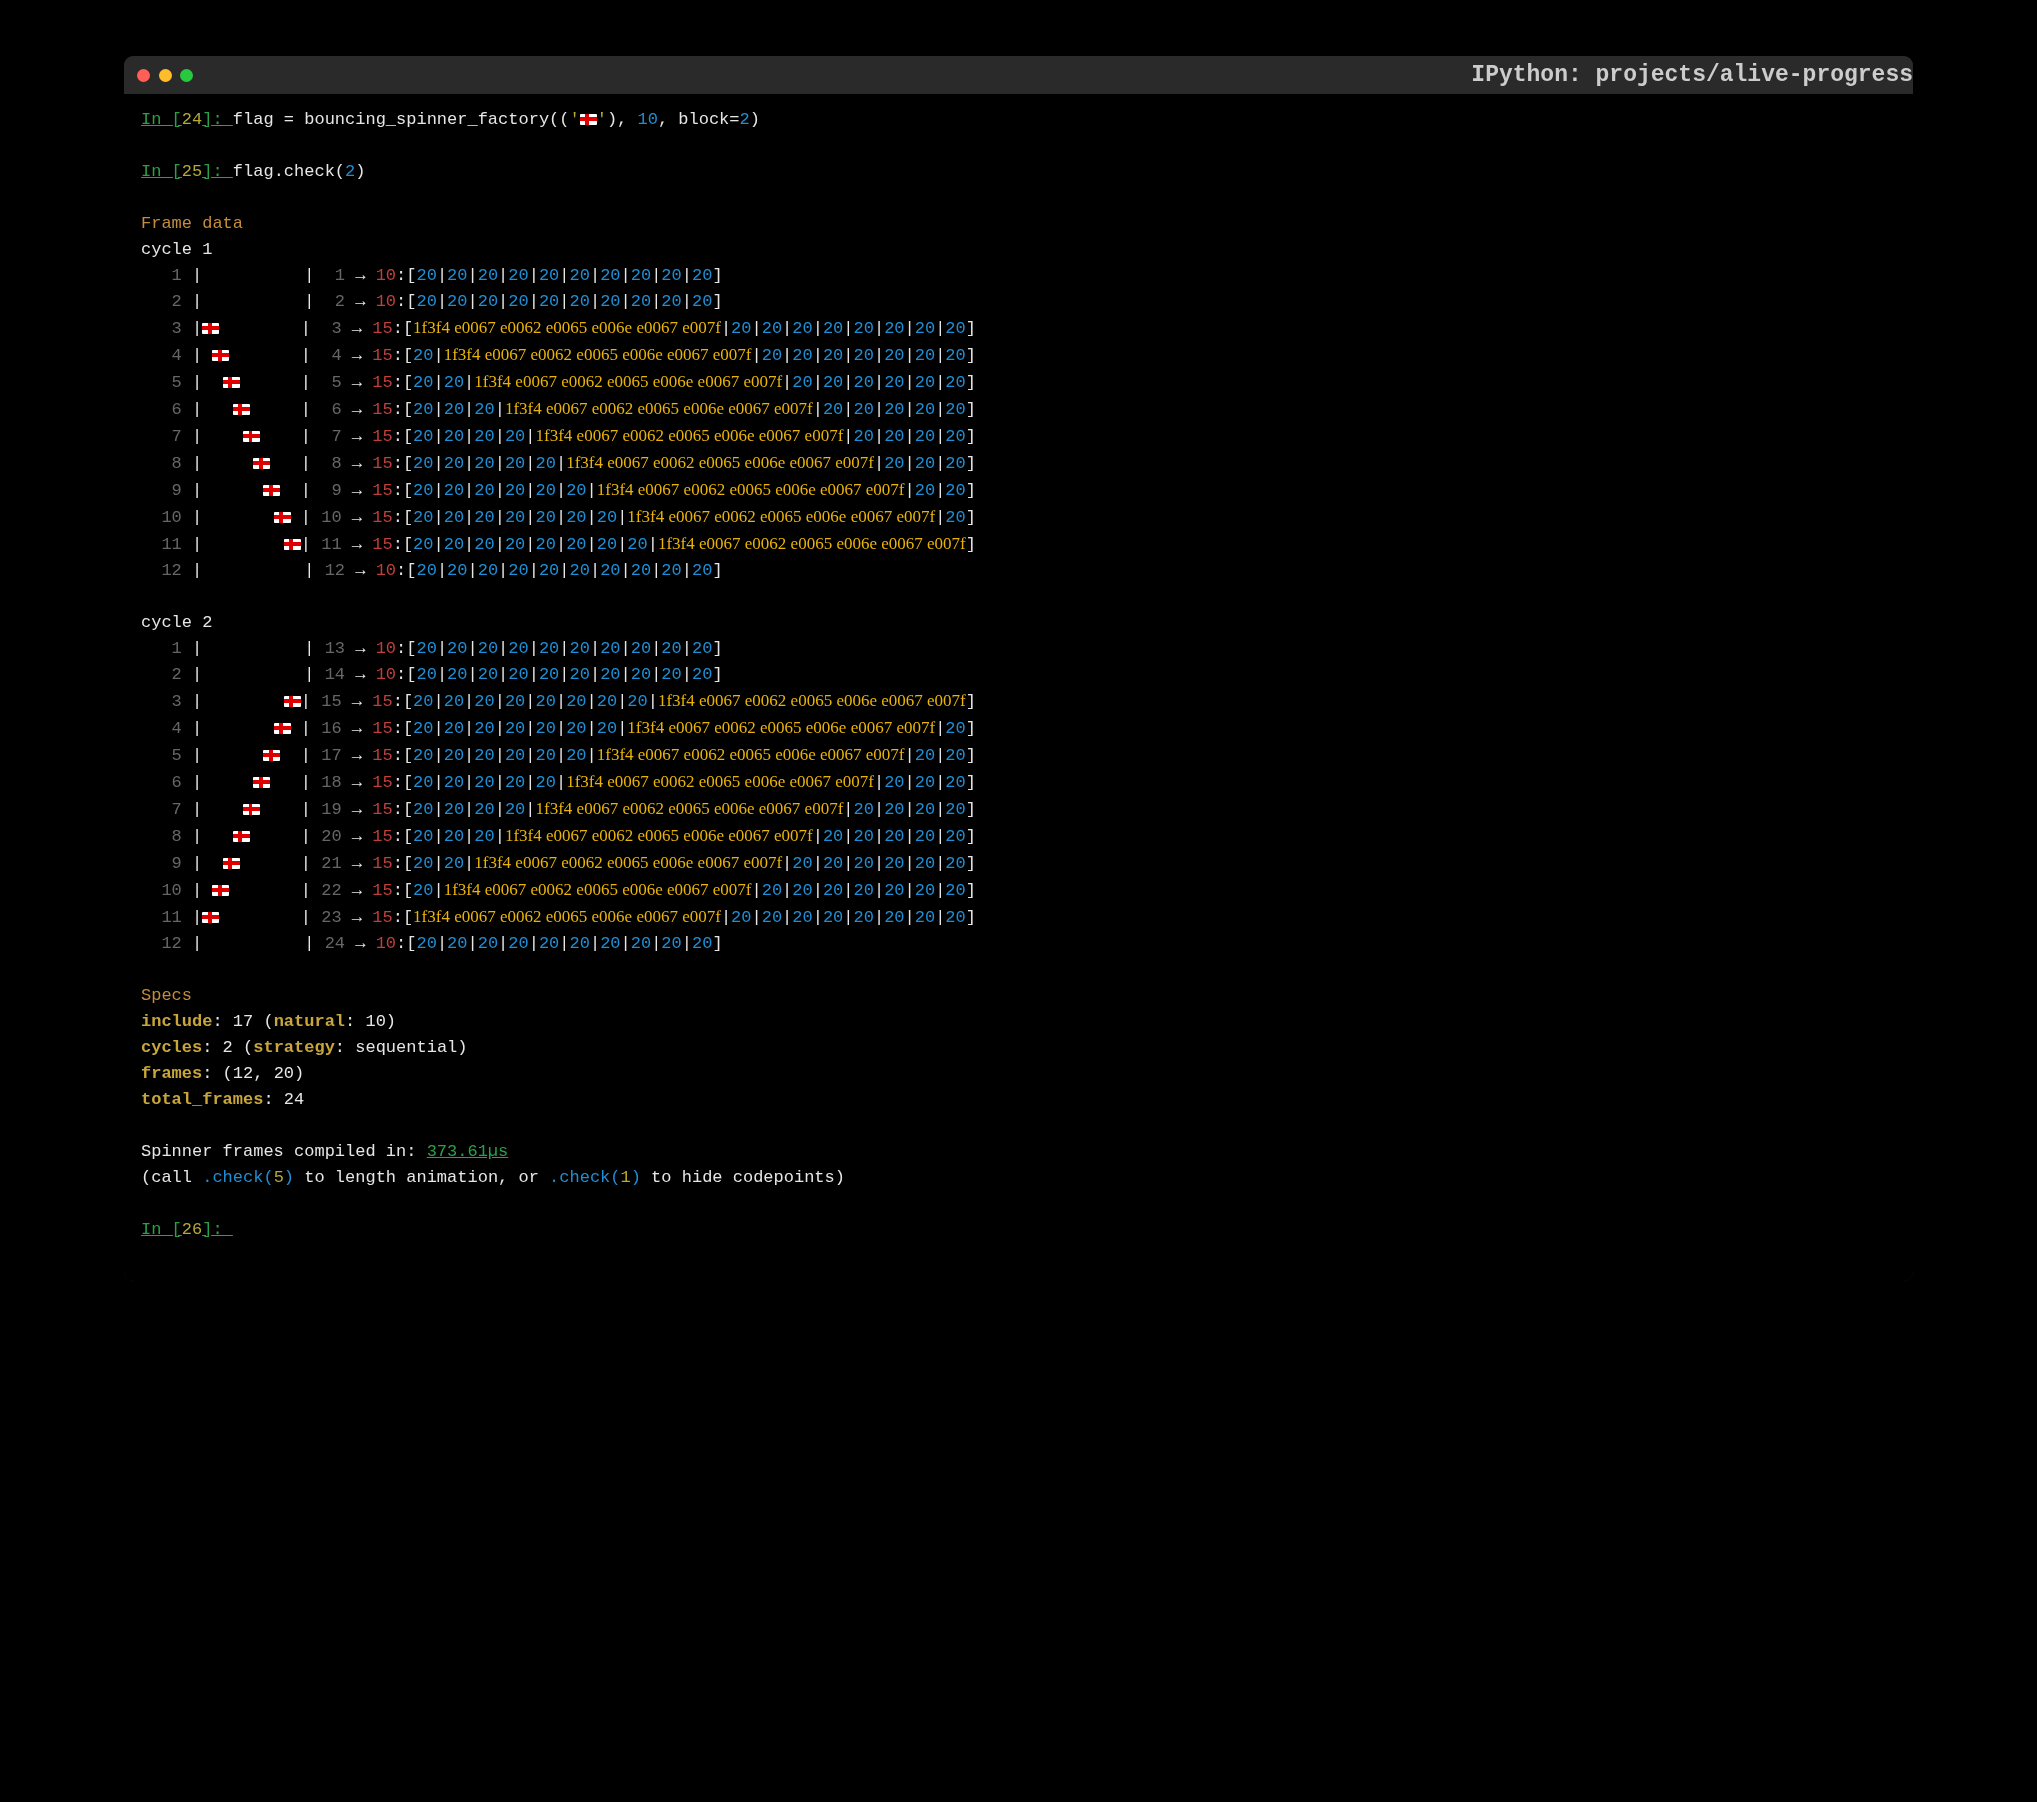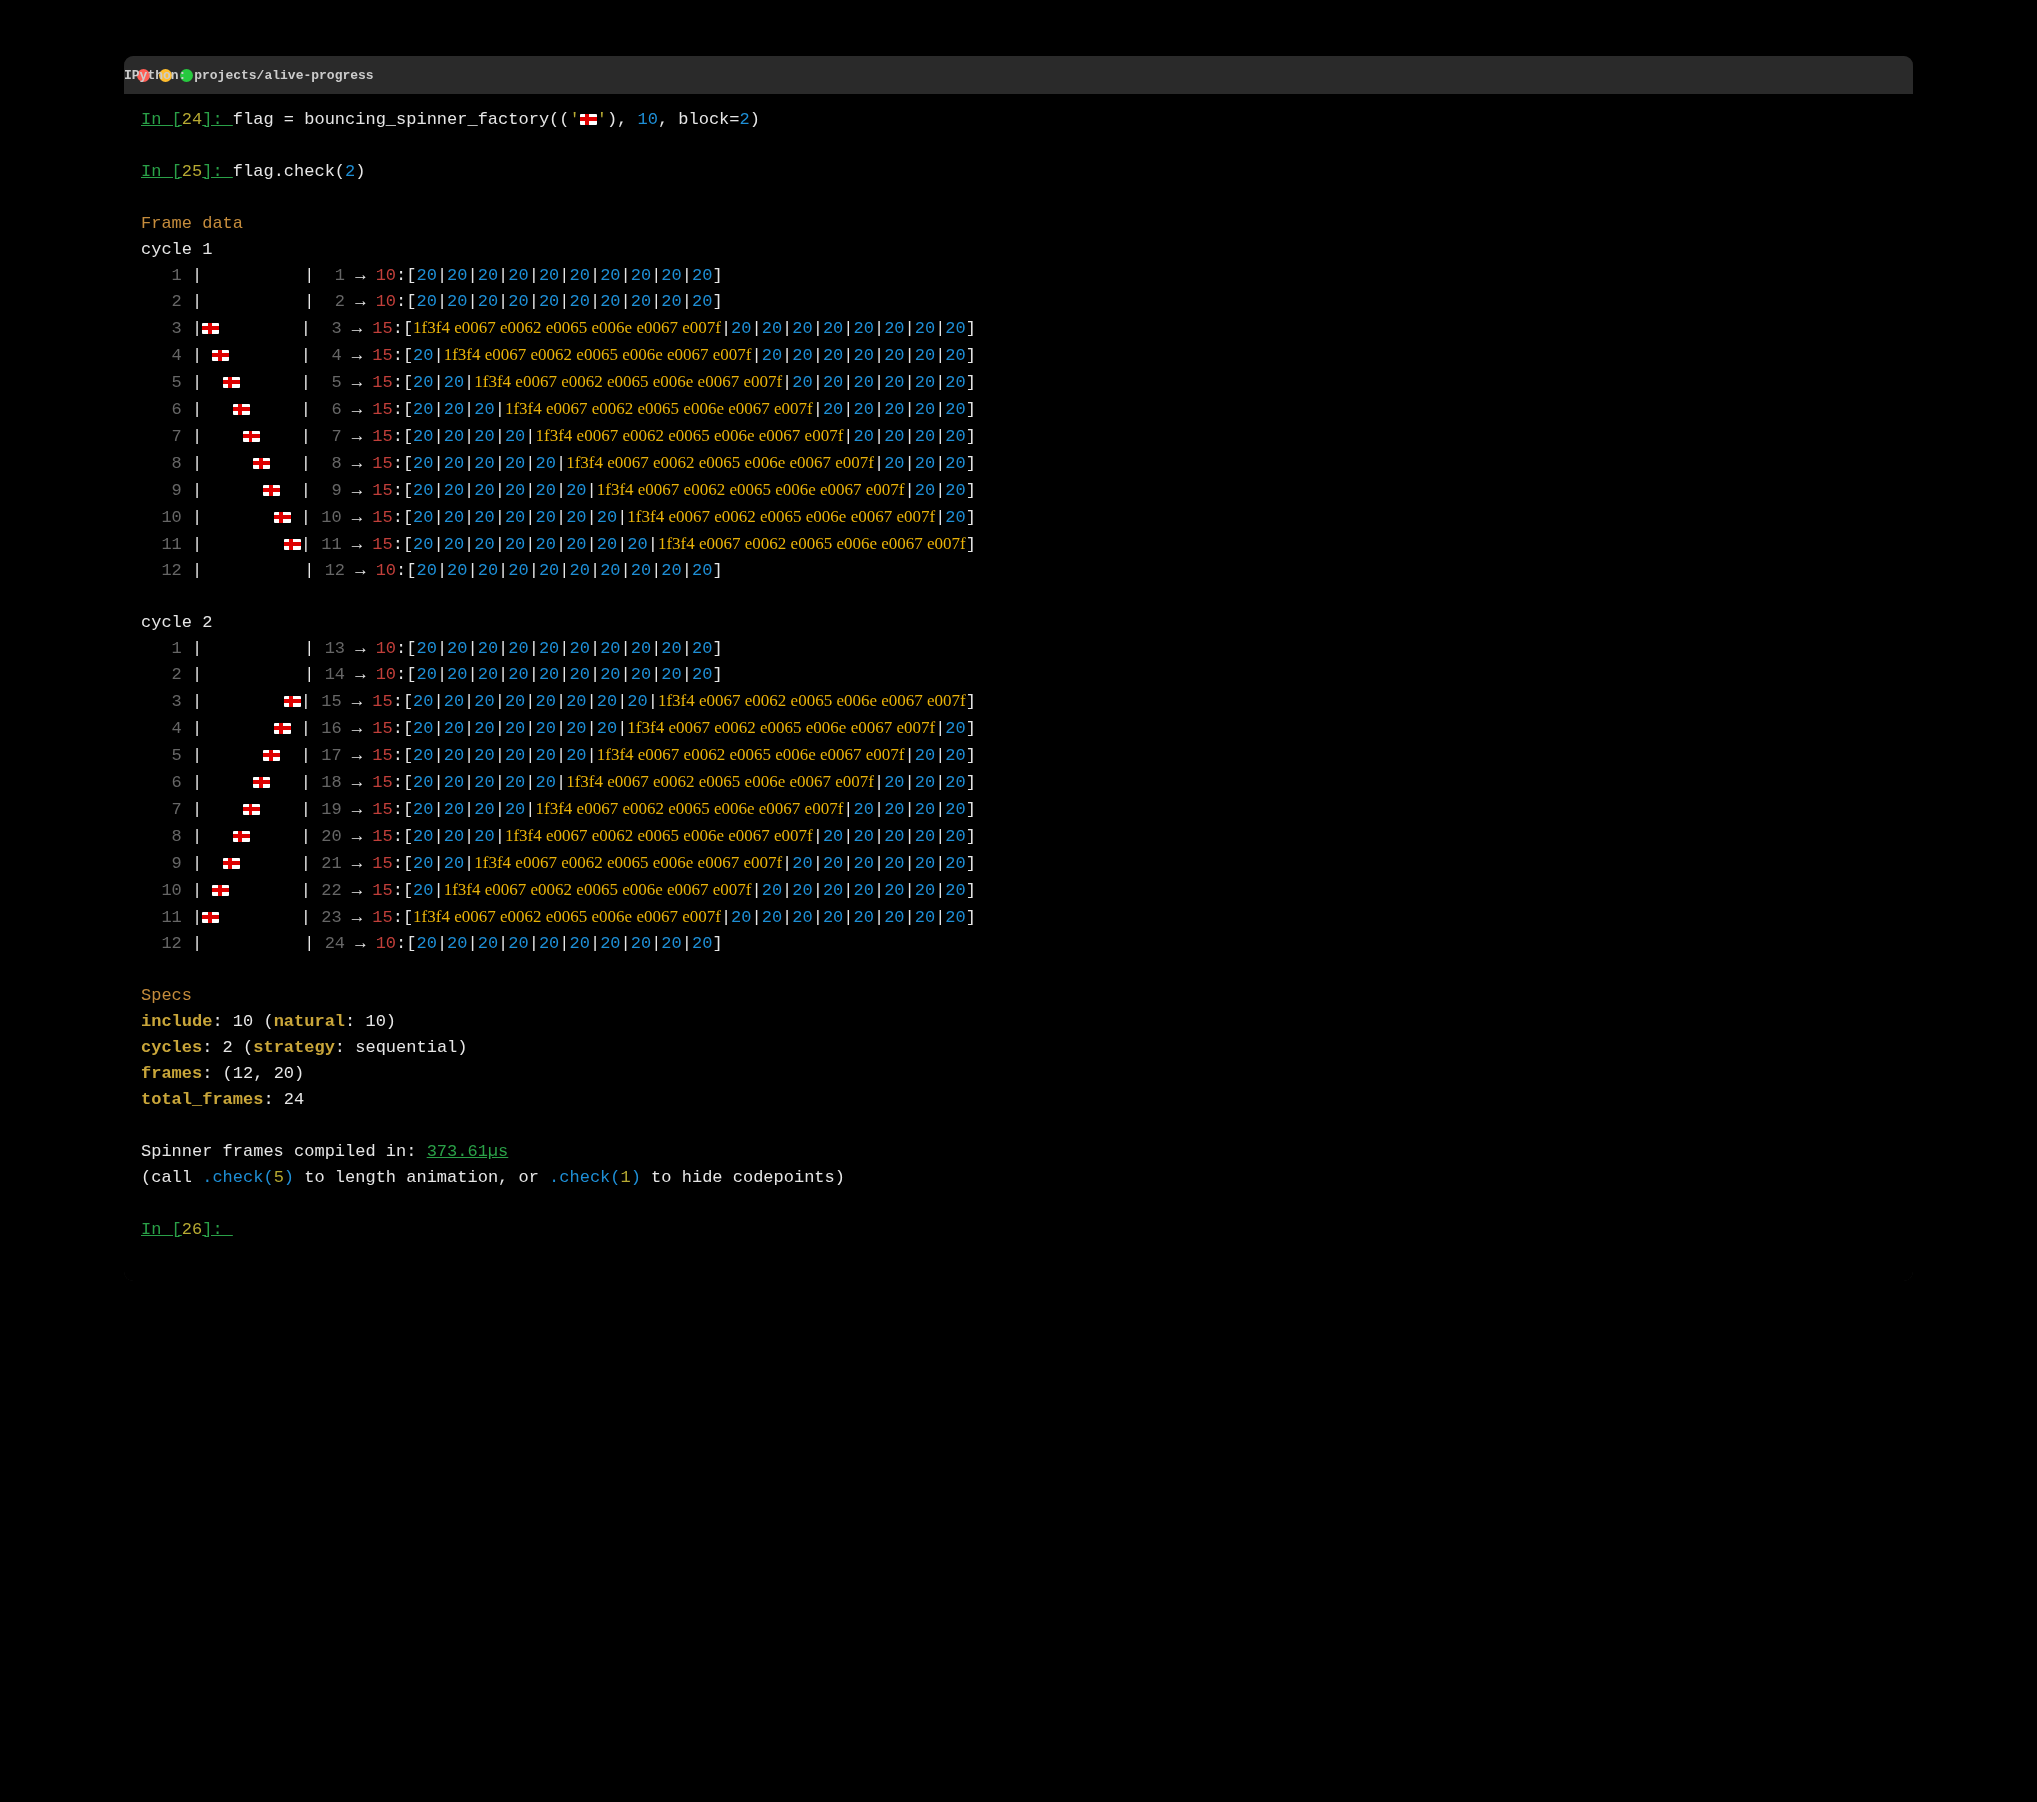--- a/index.html
+++ b/index.html
@@ -35,24 +35,24 @@
     width: 13px;
     height: 13px;
     border-radius: 50%;
   }
   .dot.red { background: #ff5f56; }
   .dot.yellow { background: #ffbd2e; }
   .dot.green { background: #27c93f; }
   .title {
     position: absolute;
     left: 0; right: 0;
-    text-align: left;
+    text-align: right;
     color: #ccc;
     font-family: Menlo, Monaco, "Courier New", monospace;
-    font-size: 13px;
+    font-size: 23px;
     font-weight: 600;
   }
   .term {
     background: #000;
     padding: 13px 17px 38px 17px;
     font-family: Menlo, Monaco, "Courier New", monospace;
     font-size: 17px;
     line-height: 26px;
     color: #ddd;
     white-space: pre;
@@ -123,21 +123,21 @@
 <span class="c-dim">   5</span> <span class="c-white">|</span>      <span class="flag"></span>  <span class="c-white">|</span> <span class="c-dim">17</span> <span class="c-white">→</span> <span class="c-red">15</span><span class="c-white">:</span><span class="c-white">[</span><span class="c-cyan">20</span><span class="c-white">|</span><span class="c-cyan">20</span><span class="c-white">|</span><span class="c-cyan">20</span><span class="c-white">|</span><span class="c-cyan">20</span><span class="c-white">|</span><span class="c-cyan">20</span><span class="c-white">|</span><span class="c-cyan">20</span><span class="c-white">|</span><span class="c-hex">1f3f4 e0067 e0062 e0065 e006e e0067 e007f</span><span class="c-white">|</span><span class="c-cyan">20</span><span class="c-white">|</span><span class="c-cyan">20</span><span class="c-white">]</span>
 <span class="c-dim">   6</span> <span class="c-white">|</span>     <span class="flag"></span>   <span class="c-white">|</span> <span class="c-dim">18</span> <span class="c-white">→</span> <span class="c-red">15</span><span class="c-white">:</span><span class="c-white">[</span><span class="c-cyan">20</span><span class="c-white">|</span><span class="c-cyan">20</span><span class="c-white">|</span><span class="c-cyan">20</span><span class="c-white">|</span><span class="c-cyan">20</span><span class="c-white">|</span><span class="c-cyan">20</span><span class="c-white">|</span><span class="c-hex">1f3f4 e0067 e0062 e0065 e006e e0067 e007f</span><span class="c-white">|</span><span class="c-cyan">20</span><span class="c-white">|</span><span class="c-cyan">20</span><span class="c-white">|</span><span class="c-cyan">20</span><span class="c-white">]</span>
 <span class="c-dim">   7</span> <span class="c-white">|</span>    <span class="flag"></span>    <span class="c-white">|</span> <span class="c-dim">19</span> <span class="c-white">→</span> <span class="c-red">15</span><span class="c-white">:</span><span class="c-white">[</span><span class="c-cyan">20</span><span class="c-white">|</span><span class="c-cyan">20</span><span class="c-white">|</span><span class="c-cyan">20</span><span class="c-white">|</span><span class="c-cyan">20</span><span class="c-white">|</span><span class="c-hex">1f3f4 e0067 e0062 e0065 e006e e0067 e007f</span><span class="c-white">|</span><span class="c-cyan">20</span><span class="c-white">|</span><span class="c-cyan">20</span><span class="c-white">|</span><span class="c-cyan">20</span><span class="c-white">|</span><span class="c-cyan">20</span><span class="c-white">]</span>
 <span class="c-dim">   8</span> <span class="c-white">|</span>   <span class="flag"></span>     <span class="c-white">|</span> <span class="c-dim">20</span> <span class="c-white">→</span> <span class="c-red">15</span><span class="c-white">:</span><span class="c-white">[</span><span class="c-cyan">20</span><span class="c-white">|</span><span class="c-cyan">20</span><span class="c-white">|</span><span class="c-cyan">20</span><span class="c-white">|</span><span class="c-hex">1f3f4 e0067 e0062 e0065 e006e e0067 e007f</span><span class="c-white">|</span><span class="c-cyan">20</span><span class="c-white">|</span><span class="c-cyan">20</span><span class="c-white">|</span><span class="c-cyan">20</span><span class="c-white">|</span><span class="c-cyan">20</span><span class="c-white">|</span><span class="c-cyan">20</span><span class="c-white">]</span>
 <span class="c-dim">   9</span> <span class="c-white">|</span>  <span class="flag"></span>      <span class="c-white">|</span> <span class="c-dim">21</span> <span class="c-white">→</span> <span class="c-red">15</span><span class="c-white">:</span><span class="c-white">[</span><span class="c-cyan">20</span><span class="c-white">|</span><span class="c-cyan">20</span><span class="c-white">|</span><span class="c-hex">1f3f4 e0067 e0062 e0065 e006e e0067 e007f</span><span class="c-white">|</span><span class="c-cyan">20</span><span class="c-white">|</span><span class="c-cyan">20</span><span class="c-white">|</span><span class="c-cyan">20</span><span class="c-white">|</span><span class="c-cyan">20</span><span class="c-white">|</span><span class="c-cyan">20</span><span class="c-white">|</span><span class="c-cyan">20</span><span class="c-white">]</span>
 <span class="c-dim">  10</span> <span class="c-white">|</span> <span class="flag"></span>       <span class="c-white">|</span> <span class="c-dim">22</span> <span class="c-white">→</span> <span class="c-red">15</span><span class="c-white">:</span><span class="c-white">[</span><span class="c-cyan">20</span><span class="c-white">|</span><span class="c-hex">1f3f4 e0067 e0062 e0065 e006e e0067 e007f</span><span class="c-white">|</span><span class="c-cyan">20</span><span class="c-white">|</span><span class="c-cyan">20</span><span class="c-white">|</span><span class="c-cyan">20</span><span class="c-white">|</span><span class="c-cyan">20</span><span class="c-white">|</span><span class="c-cyan">20</span><span class="c-white">|</span><span class="c-cyan">20</span><span class="c-white">|</span><span class="c-cyan">20</span><span class="c-white">]</span>
 <span class="c-dim">  11</span> <span class="c-white">|</span><span class="flag"></span>        <span class="c-white">|</span> <span class="c-dim">23</span> <span class="c-white">→</span> <span class="c-red">15</span><span class="c-white">:</span><span class="c-white">[</span><span class="c-hex">1f3f4 e0067 e0062 e0065 e006e e0067 e007f</span><span class="c-white">|</span><span class="c-cyan">20</span><span class="c-white">|</span><span class="c-cyan">20</span><span class="c-white">|</span><span class="c-cyan">20</span><span class="c-white">|</span><span class="c-cyan">20</span><span class="c-white">|</span><span class="c-cyan">20</span><span class="c-white">|</span><span class="c-cyan">20</span><span class="c-white">|</span><span class="c-cyan">20</span><span class="c-white">|</span><span class="c-cyan">20</span><span class="c-white">]</span>
 <span class="c-dim">  12</span> <span class="c-white">|</span>          <span class="c-white">|</span> <span class="c-dim">24</span> <span class="c-white">→</span> <span class="c-red">10</span><span class="c-white">:</span><span class="c-white">[</span><span class="c-cyan">20</span><span class="c-white">|</span><span class="c-cyan">20</span><span class="c-white">|</span><span class="c-cyan">20</span><span class="c-white">|</span><span class="c-cyan">20</span><span class="c-white">|</span><span class="c-cyan">20</span><span class="c-white">|</span><span class="c-cyan">20</span><span class="c-white">|</span><span class="c-cyan">20</span><span class="c-white">|</span><span class="c-cyan">20</span><span class="c-white">|</span><span class="c-cyan">20</span><span class="c-white">|</span><span class="c-cyan">20</span><span class="c-white">]</span>
 
 <span class="c-orange">Specs</span>
-<span class="c-yelbold">include</span><span class="c-white">: 10 (</span><span class="c-yelbold">natural</span><span class="c-white">: 10)</span>
+<span class="c-yelbold">include</span><span class="c-white">: 17 (</span><span class="c-yelbold">natural</span><span class="c-white">: 10)</span>
 <span class="c-yelbold">cycles</span><span class="c-white">: 2 (</span><span class="c-yelbold">strategy</span><span class="c-white">: sequential)</span>
 <span class="c-yelbold">frames</span><span class="c-white">: (12, 20)</span>
 <span class="c-yelbold">total_frames</span><span class="c-white">: 24</span>
 
 <span class="c-white">Spinner frames compiled in: </span><span class="c-green">373.61µs</span>
 <span class="c-white">(call </span><span class="c-cyan">.check(</span><span class="c-yellow">5</span><span class="c-cyan">)</span><span class="c-white"> to length animation, or </span><span class="c-cyan">.check(</span><span class="c-yellow">1</span><span class="c-cyan">)</span><span class="c-white"> to hide codepoints)</span>
 
 <span class="c-green">In [</span><span class="c-yellow">26</span><span class="c-green">]: </span></div>
 </div>
 

